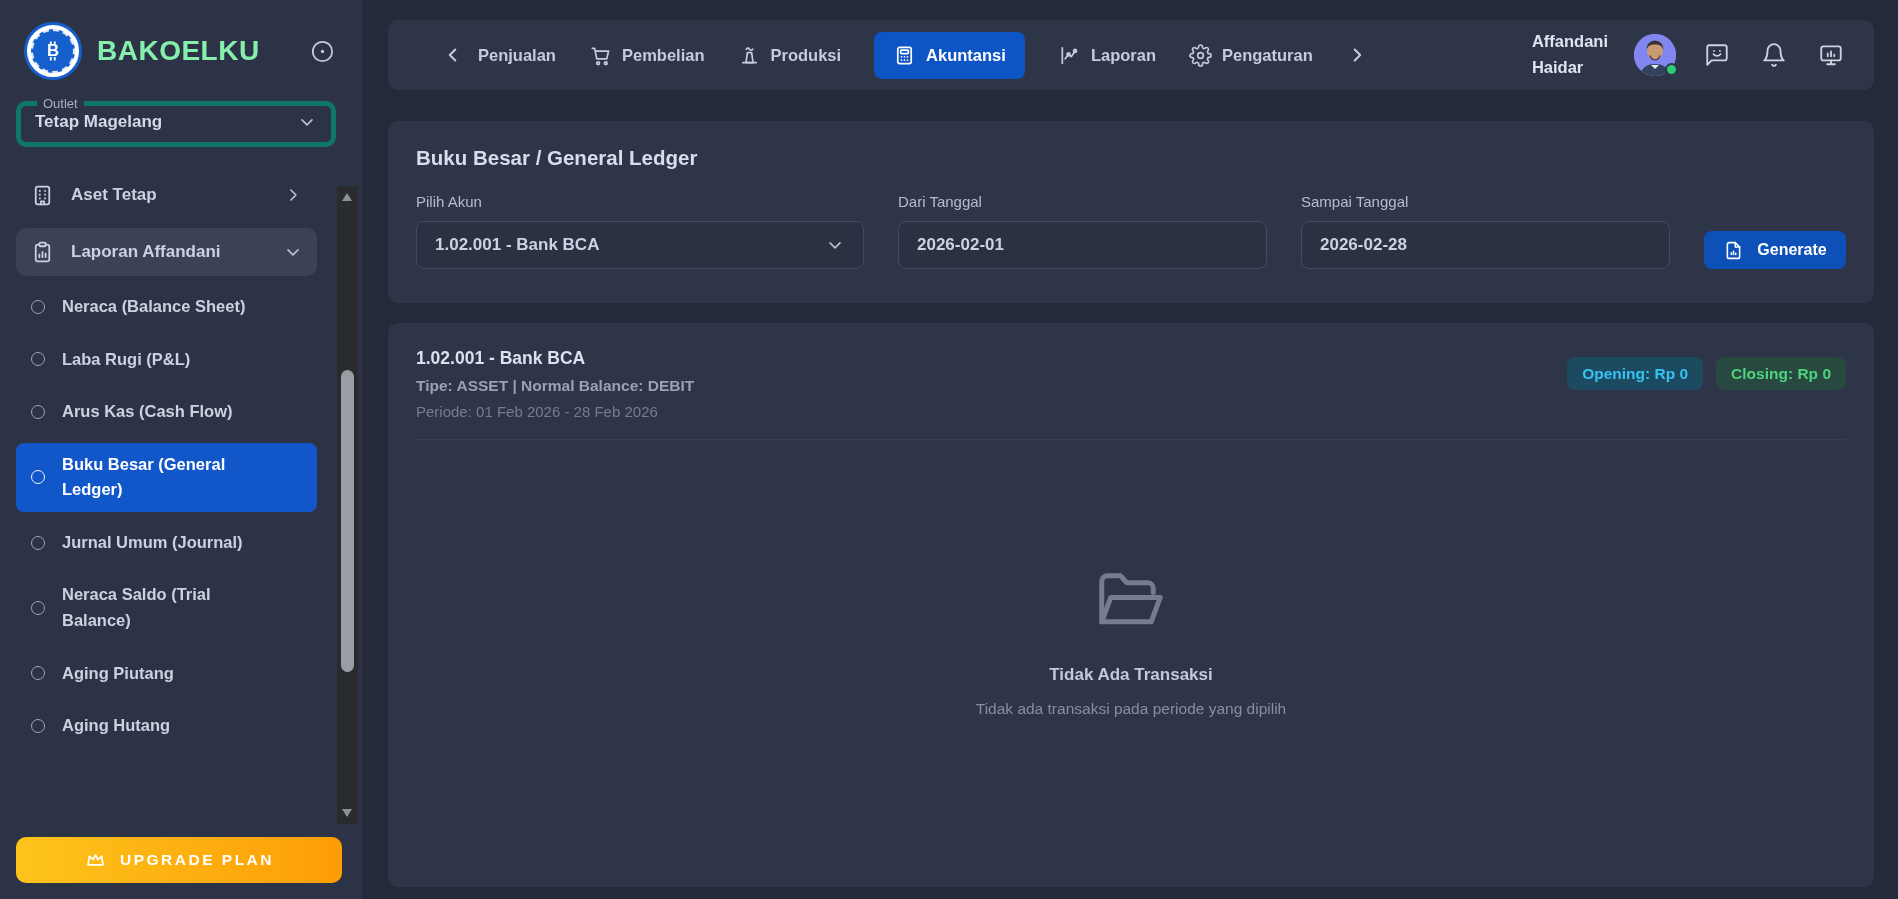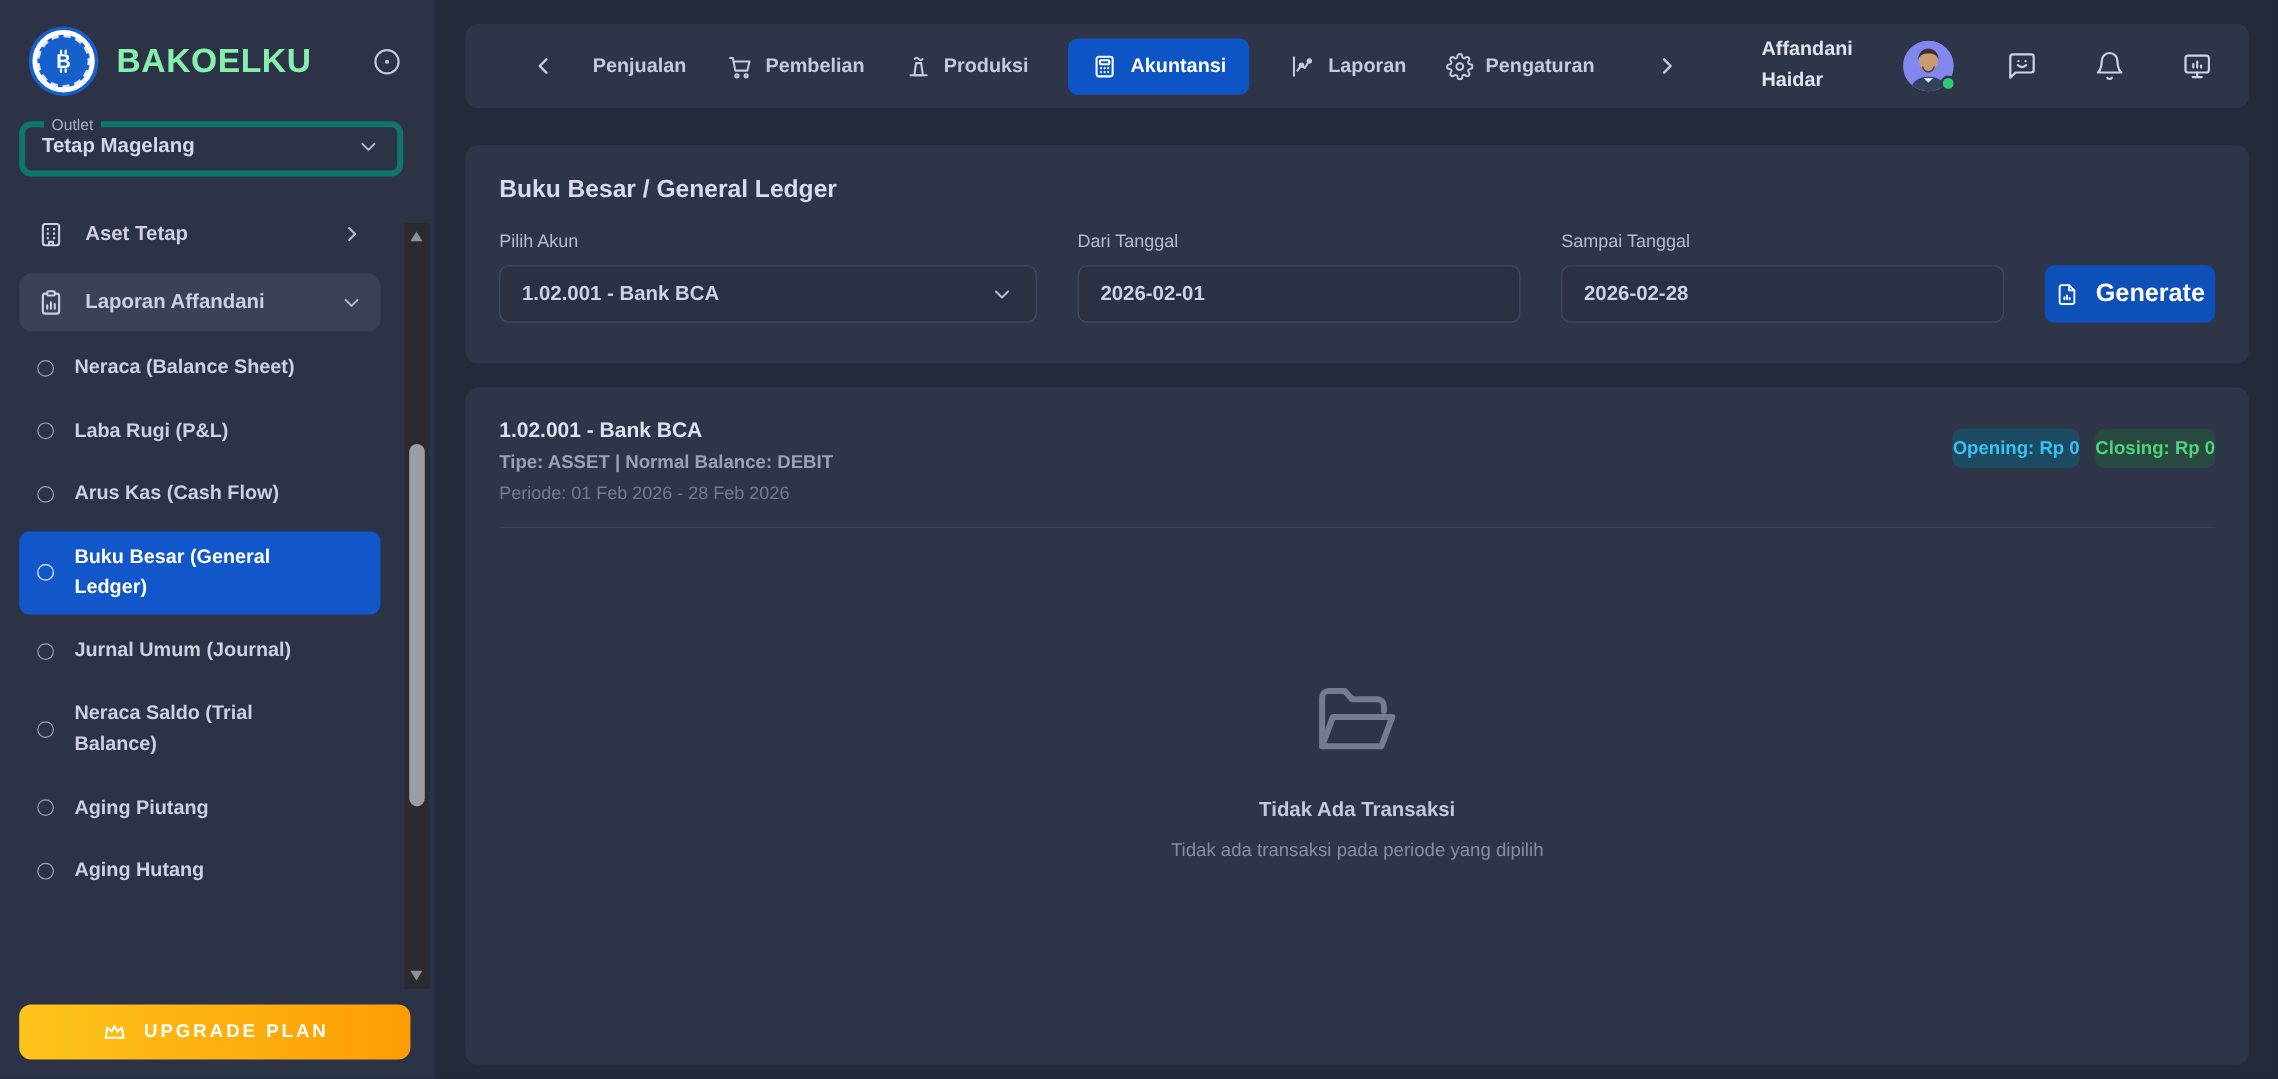--- a/index.html
+++ b/index.html
@@ -54,21 +54,21 @@
     border-left:5.5px solid transparent; border-right:5.5px solid transparent; }
   .sb-up { top:7px; border-bottom:8px solid #8d9096; }
   .sb-down { bottom:7px; border-top:8px solid #8d9096; }
   .sb-thumb { position:absolute; left:4px; top:184px; width:13px; height:302px;
     border-radius:7px; background:#9a9da3; }
 
   
   .main { flex:1; padding:20px 24px 12px 26px; display:flex; flex-direction:column; min-width:0; }
 
   .topbar { height:70px; background:#2f3549; border-radius:10px; display:flex; align-items:center;
-    padding:0 30px 0 54px; margin-bottom:31px; flex-shrink:0;gap:16px; }
+    padding:0 30px 0 54px; margin-bottom:31px; flex-shrink:0; }
   .nav-chev { color:#c6cbdc; cursor:pointer; background:none; border:none; padding:0; }
   .tabs { display:flex; align-items:center; gap:33px; margin-left:14px; }
   .tab { display:flex; align-items:center; gap:10px; font-size:16.5px; font-weight:700;
     color:#c6cbdc; cursor:pointer; white-space:nowrap; }
   .tab.active { background:#0d55c4; color:#fff; padding:12px 19px; border-radius:8px; }
   .tab .ticon { flex-shrink:0; }
   .right-chev { margin-left:33px; }
   .user-name { margin-left:auto; font-size:16.5px; font-weight:600; color:#e0e3f0;
     line-height:1.55; white-space:nowrap; cursor:pointer; }
   .avatar-wrap { position:relative; margin:0 28px 0 26px; cursor:pointer; }
@@ -80,32 +80,32 @@
   .card { background:#2f3549; border-radius:10px; }
   .filter-card { padding:25px 28px 34px; margin-bottom:20px; flex-shrink:0; }
   .filter-title { font-size:20.5px; font-weight:700; color:#d9dcec; margin-bottom:23px; }
   .filter-row { display:flex; align-items:flex-end; gap:34px; }
   .field label { display:block; font-size:15px; color:#b6bcd0; margin-bottom:11px; font-weight:500; }
   .select, .tinput { height:48px; border:1px solid #434a63; border-radius:8px; background:#2b3143;
     display:flex; align-items:center; padding:0 18px; font-size:17px; color:#ccd1e3; font-weight:600; }
   .select { width:448px; justify-content:space-between; cursor:pointer; }
   .tinput { width:369px; font-family:"Liberation Sans","DejaVu Sans",sans-serif; }
   input.tinput { outline:none; }
-  .generate-btn { margin-left:auto; width:204px; height:48px; border-radius:8px; border:none;
-    background:#0d50b8; color:#fff; font-size:21px; font-weight:700; cursor:pointer;
+  .generate-btn { margin-left:auto; width:204px; height:38px; border-radius:8px; border:none;
+    background:#0d50b8; color:#fff; font-size:16px; font-weight:700; cursor:pointer;
     display:flex; align-items:center; justify-content:center; gap:13px;
     font-family:"Liberation Sans","DejaVu Sans",sans-serif; }
 
   .results-card { flex:1; padding:25px 28px; display:flex; flex-direction:column; }
   .results-head { display:flex; justify-content:space-between; align-items:flex-start; }
   .acct-title { font-size:17.5px; font-weight:700; color:#dde0ef; margin-bottom:8px; }
   .acct-meta { font-size:15.5px; font-weight:600; color:#9aa0b6; margin-bottom:8px; }
   .acct-period { font-size:15px; color:#747b93; font-weight:500; }
   .badges { display:flex; gap:13px; margin-top:9px; }
-  .badge { height:33px; padding:0 0; border-radius:8px; font-size:15.5px; font-weight:700;
+  .badge { height:33px; padding:0 15px; border-radius:8px; font-size:15.5px; font-weight:700;
     display:flex; align-items:center; }
   .badge.opening { background:#1c4a61; color:#36c3f1; }
   .badge.closing { background:#28493f; color:#4fd37f; }
   .divider { height:1px; background:#3a4157; margin-top:19px; }
   .empty { display:flex; flex-direction:column; align-items:center; margin-top:126px; }
   .empty .folder { color:#757c91; }
   .empty-title { margin-top:32px; font-size:17px; font-weight:700; color:#c3c8da; }
   .empty-sub { margin-top:15px; font-size:15.5px; color:#878da5; }
 </style>
 </head>

